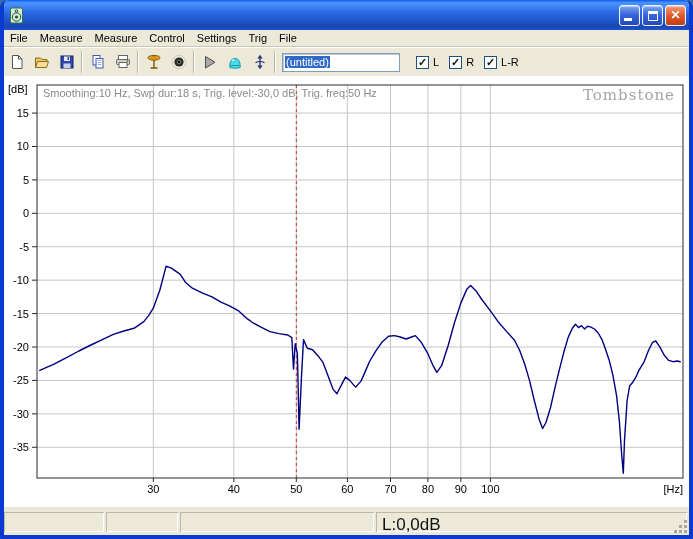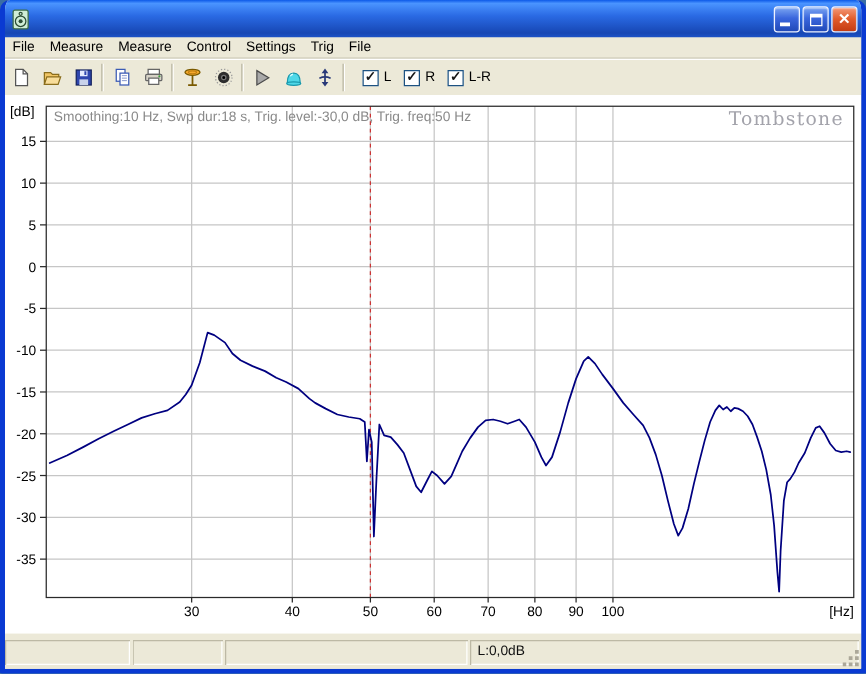--- a/index.html
+++ b/index.html
@@ -32,21 +32,21 @@
   .tfield .sel { background:#316ac5; color:#fff; padding:0 1px; }
   .chkgrp { display:flex; align-items:center; margin-left:12px; gap:10px; }
   .chk { display:flex; align-items:center; gap:4px; }
   .cb { width:13px; height:13px; background:#fff; border:1px solid #1d5281; display:inline-flex;
         align-items:center; justify-content:center; font-size:11px; font-weight:bold; color:#161616; line-height:11px; }
   .cb.checked::after { content:"✓"; }
   
   .chartpanel { position:absolute; left:0; top:76px; width:685px; height:431px; background:#fff; }
   
   .statusbar { position:absolute; left:0; top:507px; width:685px; height:28px; background:#ece9d8;
-    display:flex; gap:2px; padding:5px 2px 0 0; font-size:11px; color:#111; }
+    display:flex; gap:2px; padding:5px 2px 0 0; font-size:17px; color:#111; }
   .spanel { height:20px; background:#ece9d8; box-shadow:inset 1px 1px 0 #bdb9a5, inset -1px -1px 0 #ffffff;
     padding:3px 6px; overflow:hidden; white-space:nowrap; }
   .sp0 { width:100px; } .sp1 { width:72px; } .sp2 { width:194px; } .sp3 { flex:1; }
   .grip { position:absolute; right:1px; bottom:1px; width:14px; height:14px; }
 </style>
 </head>
 <body>
 
 <div class="window">
 
@@ -147,20 +147,23 @@
     </div>
     <div class="tbtn">
       <svg width="16" height="16" viewBox="0 0 16 16">
         <path d="M8 3.5 V12.5" stroke="#283878" stroke-width="1.4"></path>
         <path d="M8 0.8 L5.3 4.5 H10.7 Z" fill="#283878"></path>
         <path d="M8 15.2 L5.3 11.5 H10.7 Z" fill="#283878"></path>
         <path d="M3.5 8.6 Q8 6.4 12.5 8.6" fill="none" stroke="#283878" stroke-width="1.2"></path>
       </svg>
     </div>
     <div class="tsep"></div>
+    <div class="tfield">
+      <span class="sel">(untitled)</span>
+    </div>
     <div class="chkgrp">
       <label class="chk">
         <span class="cb checked"></span>
         <span>L</span>
       </label>
       <label class="chk">
         <span class="cb checked"></span>
         <span>R</span>
       </label>
       <label class="chk">

